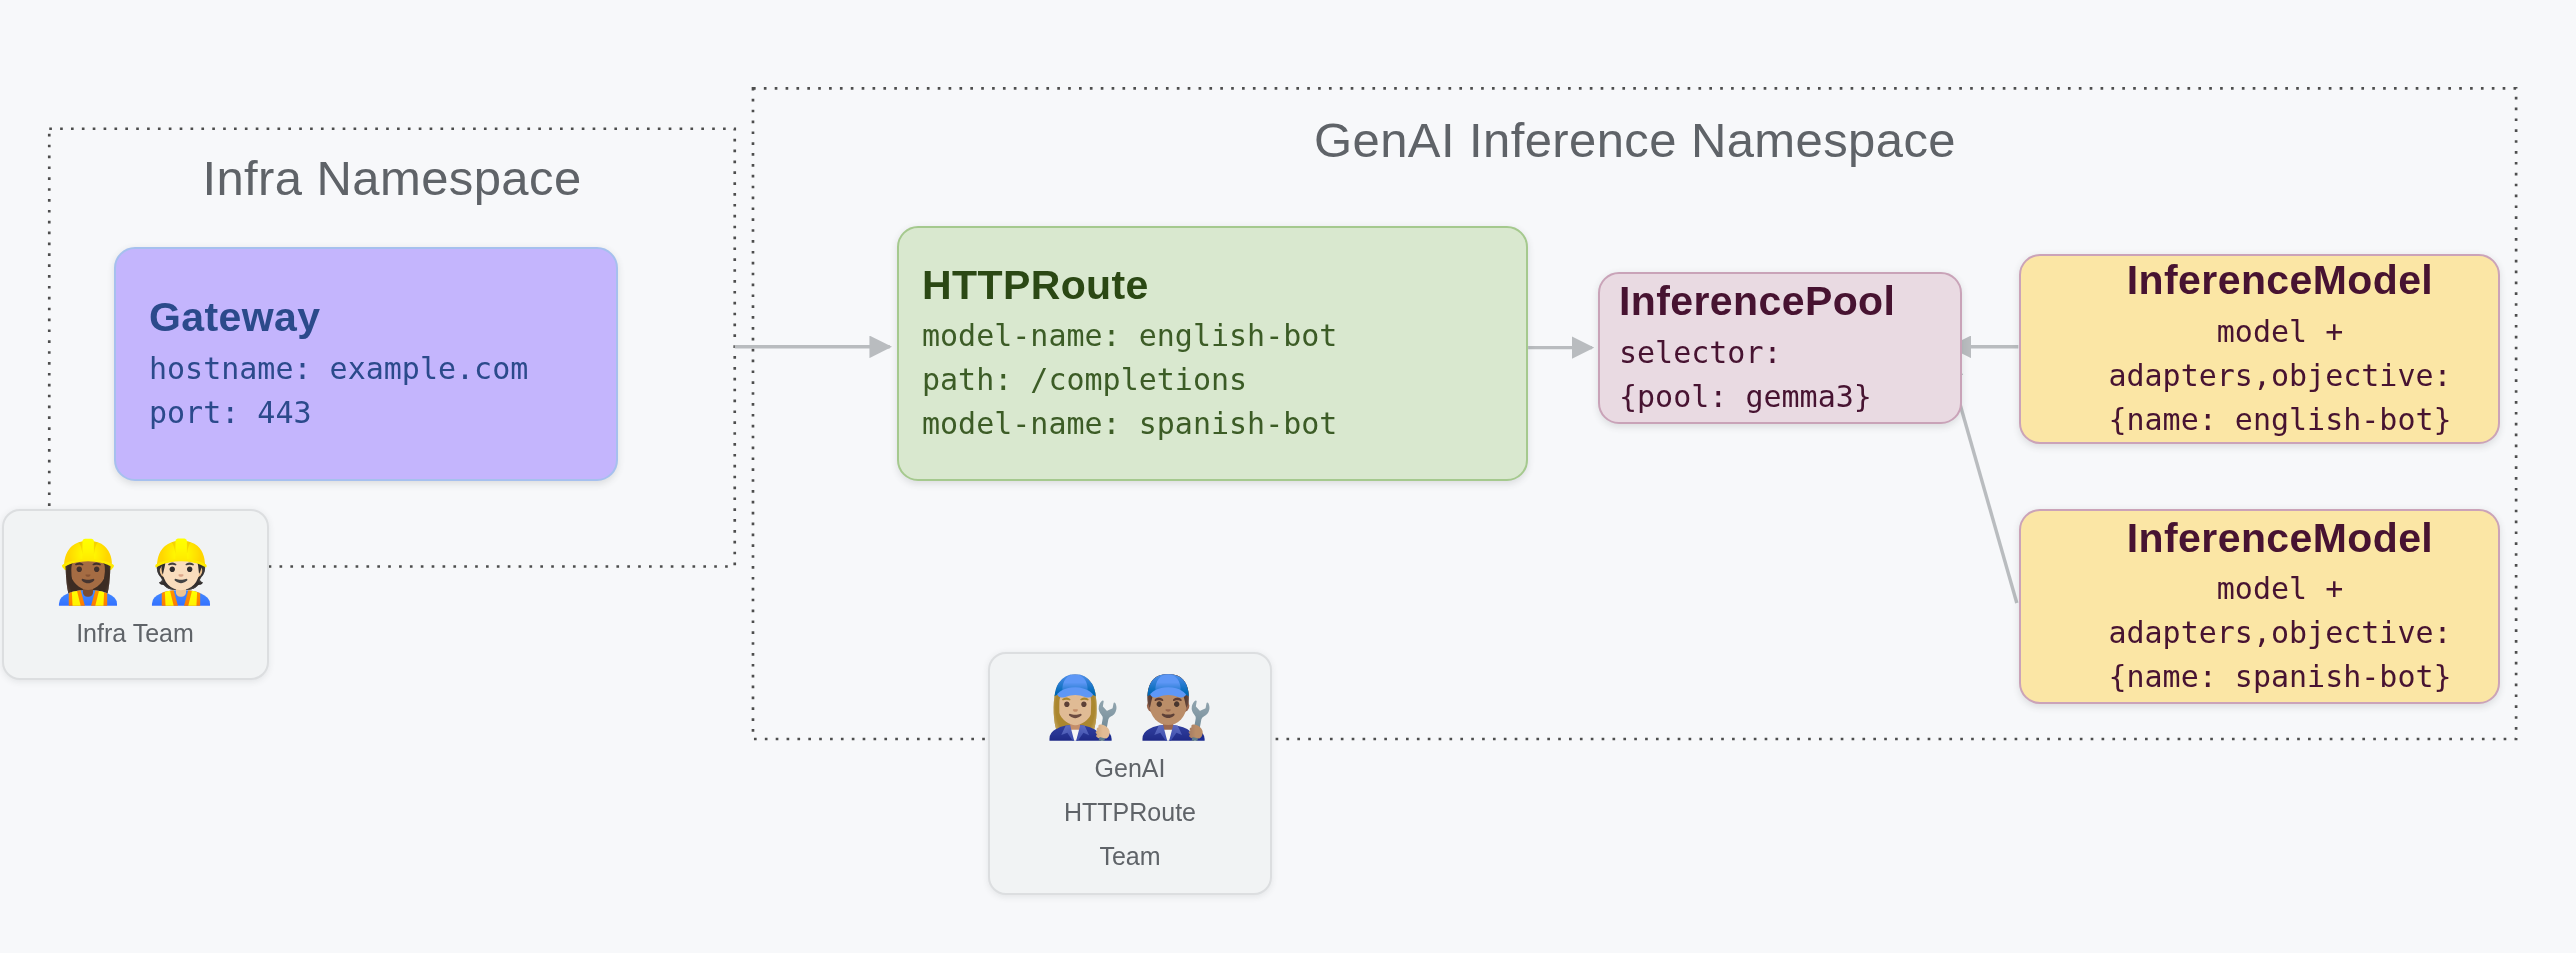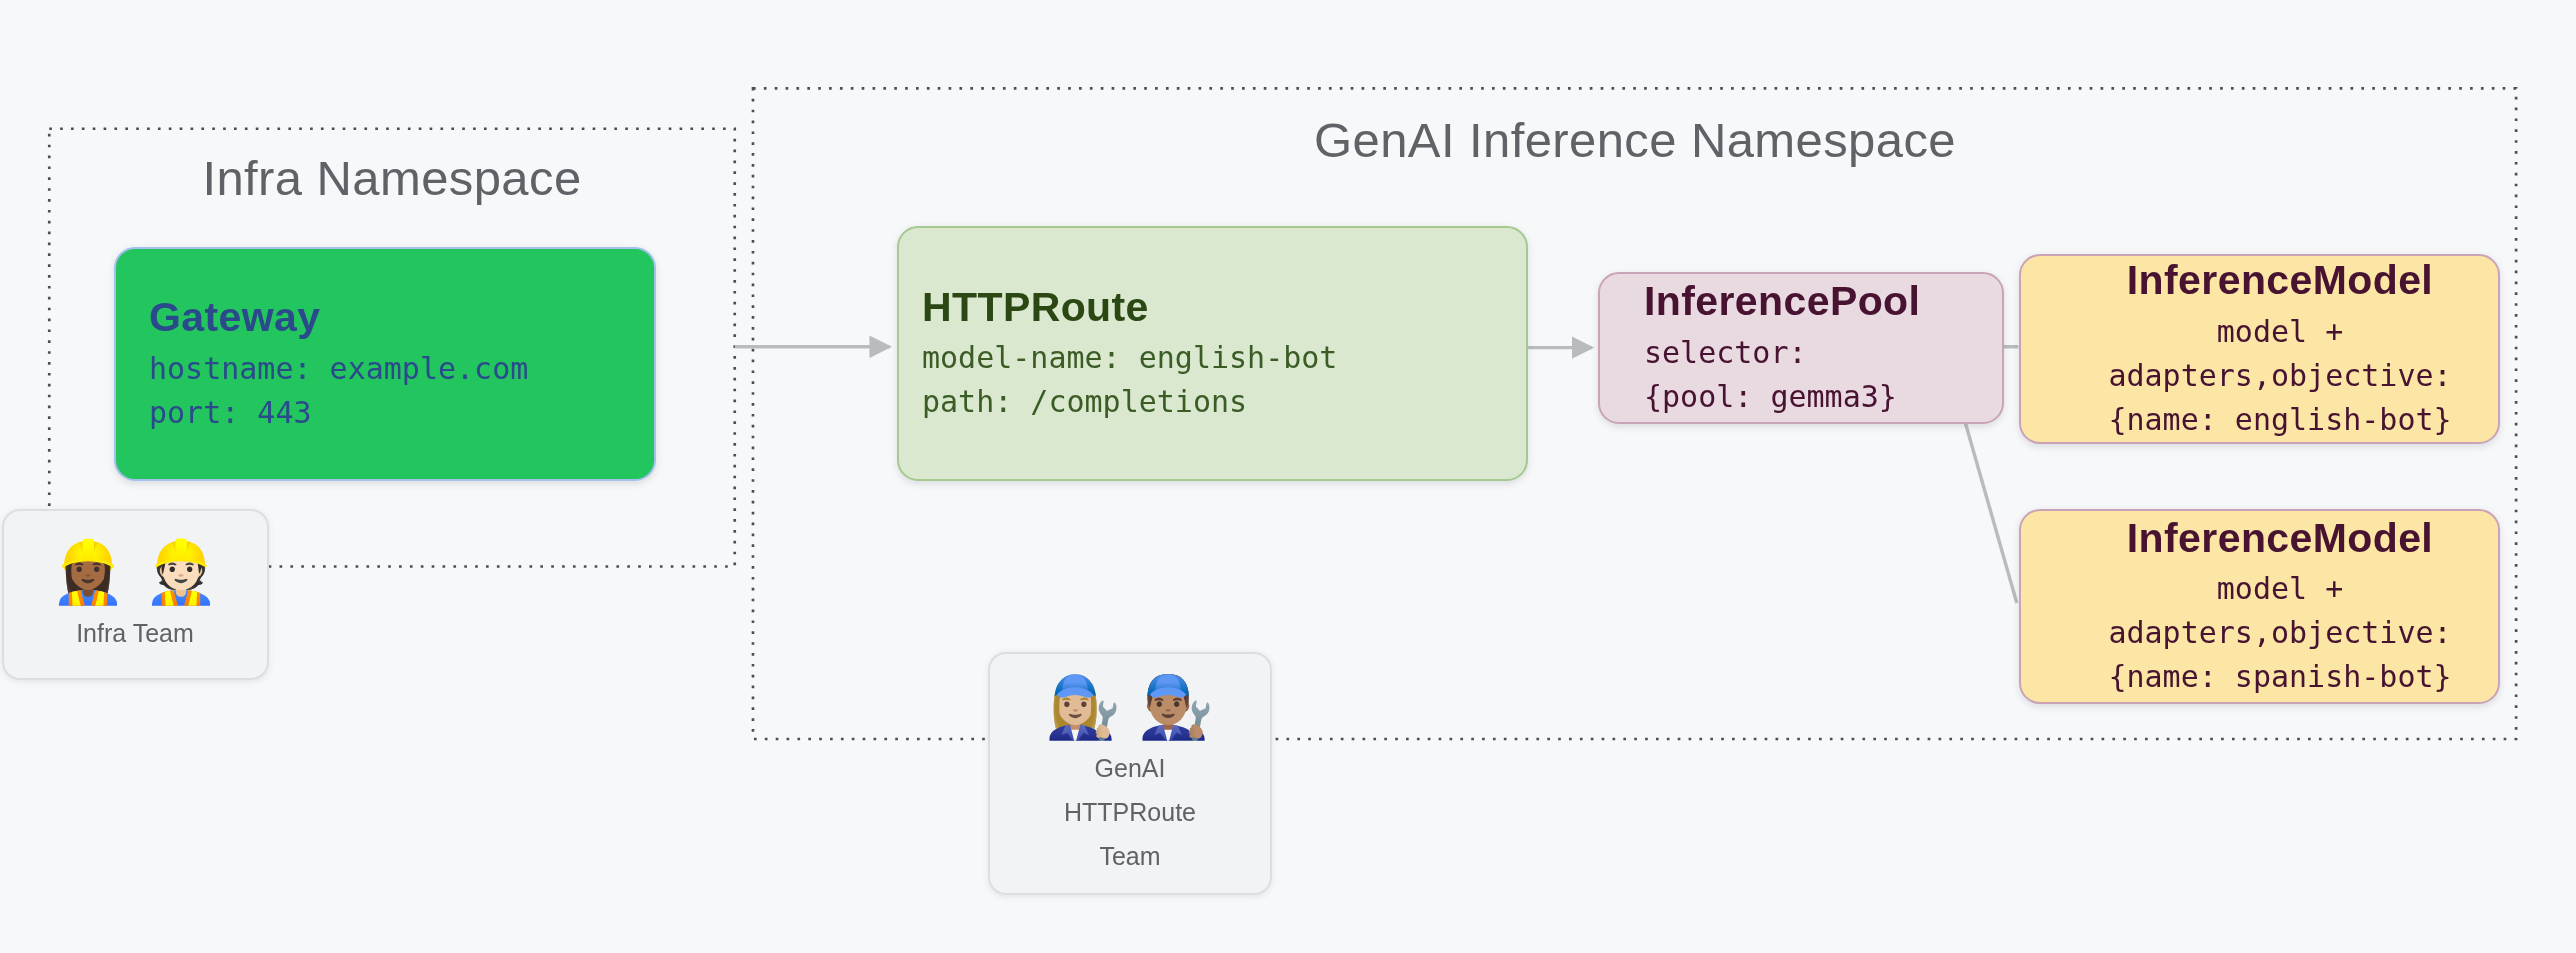--- a/index.html
+++ b/index.html
@@ -30,35 +30,35 @@
     font-weight: 700; font-size: 41px; line-height: 49px;
     margin-bottom: 4.6px;
     letter-spacing: 0.4px;
   }
   .node .mono-line {
     font-family: "DejaVu Sans Mono", "Liberation Mono", monospace;
     font-size: 30px; line-height: 44px; white-space: pre;
   }
 
   .node-gateway {
-    left: 114px; top: 211px; width: 542px; height: 234px;
-    background: #22c55e; border: 2.3px solid #a6c0ee; padding-left: 33px;
+    left: 114px; top: 211px; width: 504px; height: 234px;
+    background: #c4b5fd; border: 2.3px solid #a6c0ee; padding-left: 33px;
   }
   .node-gateway .title, .node-gateway .mono-line { color: #2b4a8b; }
 
   .node-httproute {
     left: 897px; top: 190px; width: 631px; height: 255px;
     background: #d9e8cf; border: 2.3px solid #a5c98e; padding-left: 23px;
   }
   .node-httproute .title { color: #2b4814; }
   .node-httproute .mono-line { color: #3c5c26; }
 
   .node-pool {
-    left: 1598px; top: 236px; width: 406px; height: 152px;
-    background: #e9dae2; border: 2.3px solid #c9a3b8; padding-left: 44px;
+    left: 1598px; top: 236px; width: 364px; height: 152px;
+    background: #e9dae2; border: 2.3px solid #c9a3b8; padding-left: 19px;
   }
   .node-pool .title, .node-pool .mono-line { color: #471331; }
 
   .node-model {
     left: 2019px; width: 481px;
     background: #fbe6a5; border: 2.3px solid #cba3b8; padding-left: 41px; text-align: center;
   }
   .node-model .title, .node-model .mono-line { color: #471331; }
   .node-model-english { top: 218px; height: 190px; }
   .node-model-spanish { top: 473px; height: 195px; }
@@ -107,20 +107,21 @@
   <div class="node node-gateway">
     <div class="title">Gateway</div>
     <div class="mono-line">hostname: example.com</div>
     <div class="mono-line">port: 443</div>
   </div>
 
   <div class="node node-httproute">
     <div class="title">HTTPRoute</div>
     <div class="mono-line">model-name: english-bot</div>
     <div class="mono-line">path: /completions</div>
+    <div class="mono-line">model-name: spanish-bot</div>
   </div>
 
   <div class="node node-pool">
     <div class="title">InferencePool</div>
     <div class="mono-line">selector:</div>
     <div class="mono-line">{pool: gemma3}</div>
   </div>
 
   <div class="node node-model node-model-english">
     <div class="title">InferenceModel</div>

